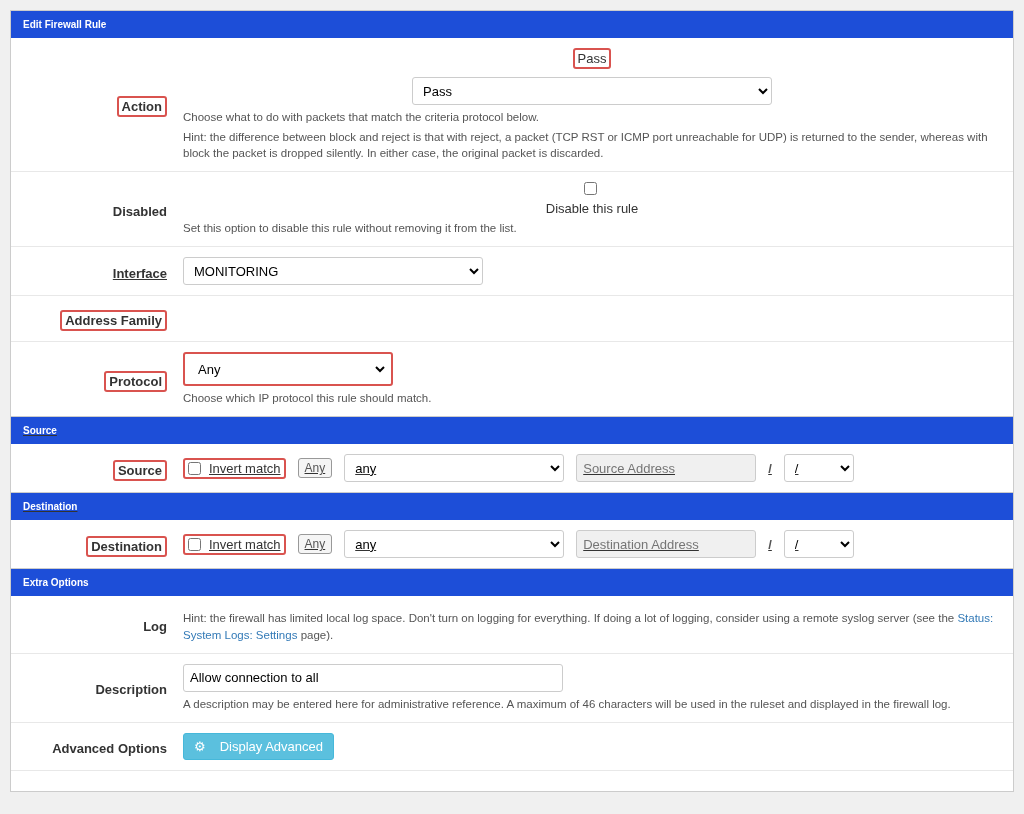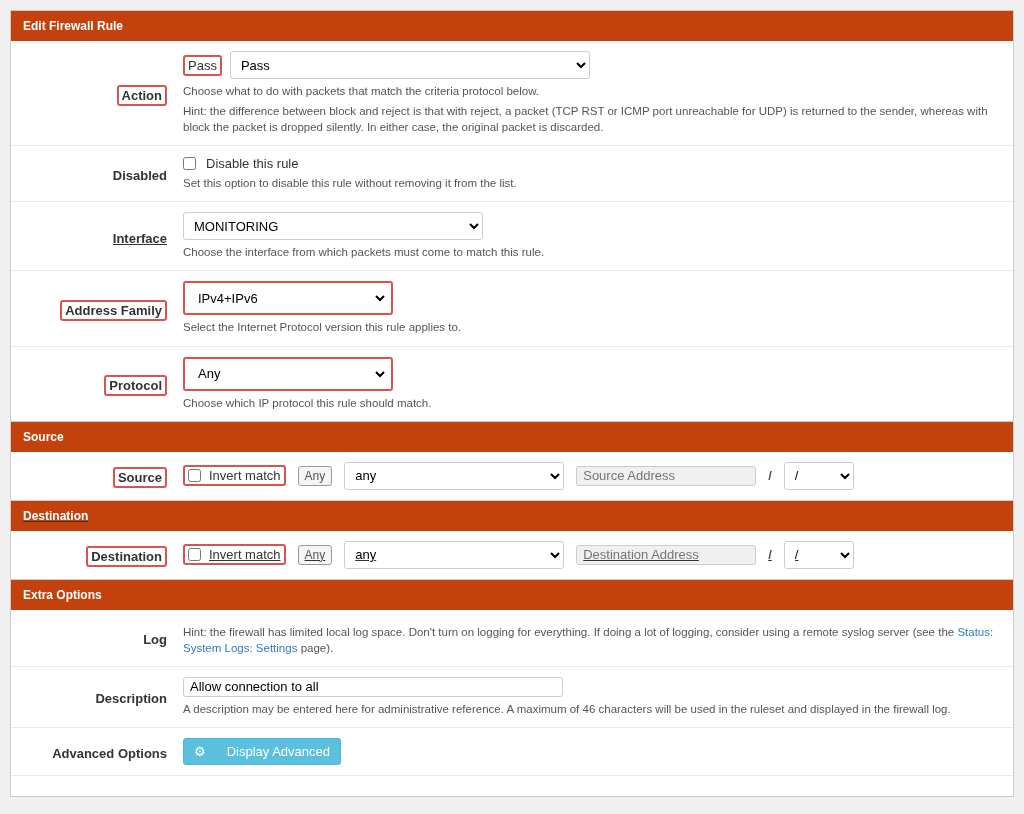--- a/index.html
+++ b/index.html
@@ -13,24 +13,24 @@
       max-width: 1024px;
       margin: 0 auto;
       padding: 10px;
     }
     .panel {
       background: #fff;
       border: 1px solid #ccc;
       margin-bottom: 0;
     }
     .panel-header {
-      background: #c2410c;
+      background: #1d4ed8;
       color: #fff;
       padding: 8px 12px;
-      font-size: 12px;
+      font-size: 10px;
       font-weight: bold;
     }
     .form-row {
       display: flex;
       align-items: center;
       padding: 10px 12px;
       border-bottom: 1px solid #e8e8e8;
     }
     .form-row:last-child {
       border-bottom: none;
@@ -67,57 +67,59 @@
       background: #fff;
       font-size: 13px;
       height: 28px;
       cursor: pointer;
     }
     input[type="text"] {
       padding: 4px 6px;
       border: 1px solid #ccc;
       border-radius: 3px;
       font-size: 13px;
-      height: 20px;
+      height: 28px;
     }
     input[type="checkbox"] {
       margin-right: 4px;
       cursor: pointer;
     }
     .highlighted-field {
       display: inline-block;
       border: 2px solid #d9534f;
       border-radius: 3px;
       padding: 1px 3px;
     }
     .action-row {
       display: flex;
       align-items: center;
       gap: 8px;
+      flex-direction: column;
     }
     .btn-advanced {
       background: #5bc0de;
       color: #fff;
       border: 1px solid #46b8da;
       border-radius: 3px;
       padding: 5px 10px;
       font-size: 13px;
       cursor: pointer;
       display: inline-flex;
       align-items: center;
-      gap: 21px;
+      gap: 14px;
     }
     .gear-icon::before {
       content: "⚙";
       font-size: 13px;
     }
     .disabled-row {
       display: flex;
       align-items: center;
       gap: 6px;
+      flex-direction: column;
     }
     .source-block {
       display: flex;
       align-items: center;
       flex-wrap: wrap;
       gap: 12px;
     }
     .any-badge {
       border: 1px solid #999;
       border-radius: 3px;
@@ -182,37 +184,26 @@
     </div>
 
     <div class="form-row">
       <div class="form-label underline">Interface</div>
       <div class="form-content">
         <select style="width:300px;">
           <option>MONITORING</option>
           <option>WAN</option>
           <option>LAN</option>
         </select>
-        <div class="form-hint">Choose the interface from which packets must come to match this rule.</div>
       </div>
     </div>
 
     <div class="form-row">
       <div class="form-label">
         <span class="highlighted-field">Address Family</span>
-      </div>
-      <div class="form-content">
-        <div class="highlighted-field">
-          <select style="width:200px; border:none; background:transparent;">
-            <option>IPv4+IPv6</option>
-            <option>IPv4</option>
-            <option>IPv6</option>
-          </select>
-        </div>
-        <div class="form-hint">Select the Internet Protocol version this rule applies to.</div>
       </div>
     </div>
 
     <div class="form-row">
       <div class="form-label">
         <span class="highlighted-field">Protocol</span>
       </div>
       <div class="form-content">
         <div class="highlighted-field">
           <select style="width:200px; border:none; background:transparent;">
@@ -221,21 +212,21 @@
             <option>UDP</option>
             <option>ICMP</option>
           </select>
         </div>
         <div class="form-hint">Choose which IP protocol this rule should match.</div>
       </div>
     </div>
 
   </div>
 
-  <div class="panel" style="margin-top:0; border-top:none;">
+  <div class="panel" style="margin-top:0; border-top:none;text-decoration:underline;">
     <div class="panel-header">Source</div>
     <div class="form-row">
       <div class="form-label">
         <span class="highlighted-field">Source</span>
       </div>
       <div class="form-content">
         <div class="source-block">
           <span class="highlighted-field" style="display:inline-flex; align-items:center; gap:4px;">
             <input type="checkbox" style="">
             <span>Invert match</span>

